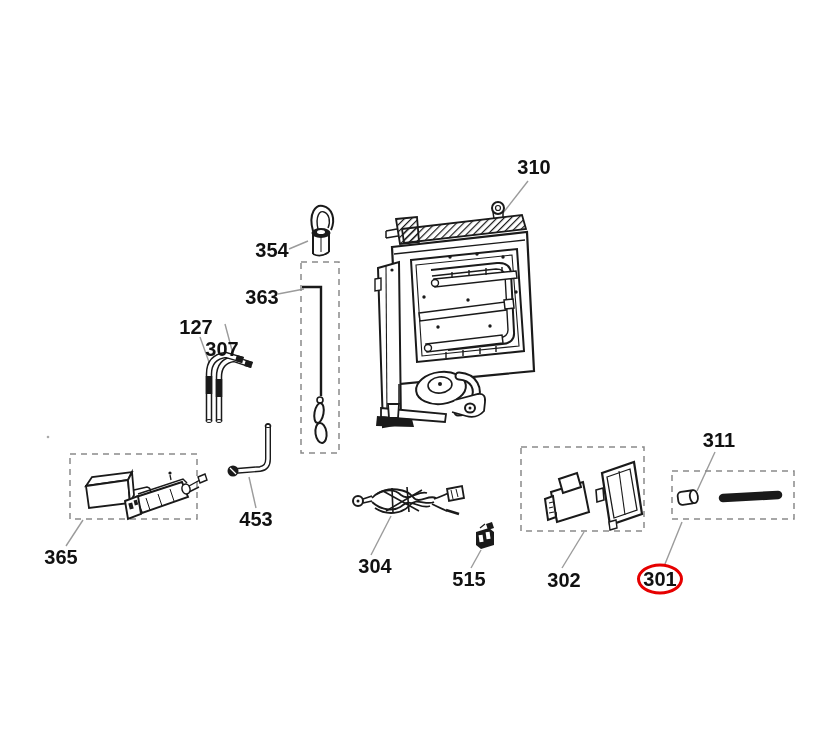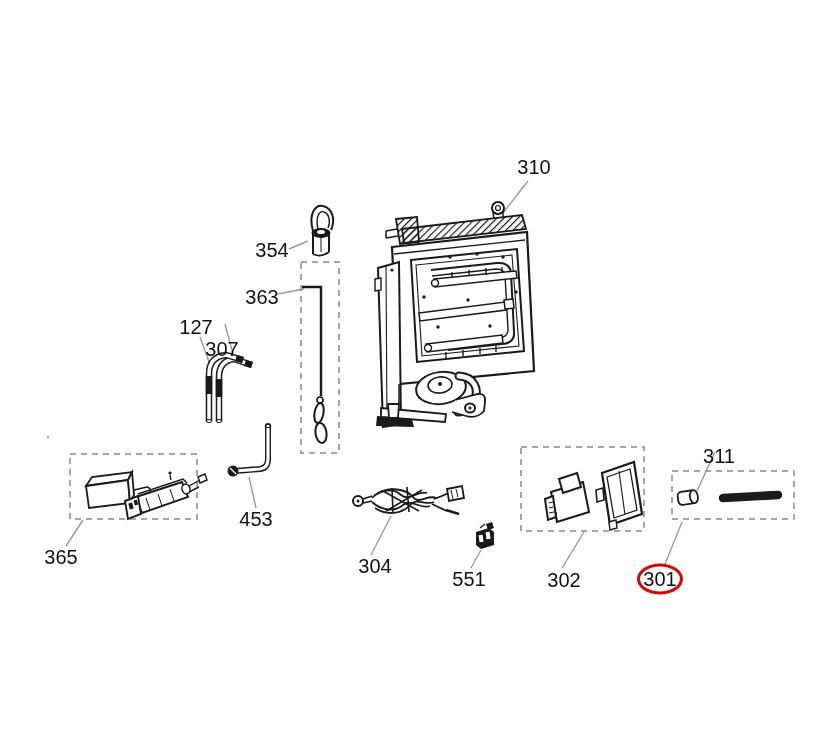--- a/index.html
+++ b/index.html
@@ -9,21 +9,21 @@
   html,body { margin:0; padding:0; }
   .stage {
     position:relative; width:840px; height:750px;
     background:var(--canvas-bg);
     font-family:"Liberation Sans", sans-serif;
     overflow:hidden;
   }
   .stage svg { position:absolute; left:0; top:0; }
   .part-label {
     position:absolute; transform:translate(-50%,-50%);
-    font-weight:normal; font-size:20px; line-height:1;
+    font-weight:bold; font-size:20px; line-height:1;
     color:var(--label-color); white-space:nowrap; cursor:pointer;
     user-select:none;
   }
   .highlight-ring {
     position:absolute; width:46px; height:31px; box-sizing:border-box;
     border:3px solid var(--highlight-color); border-radius:50%;
     transform:translate(-50%,-50%); pointer-events:none;
   }
   
   .ln  { fill:none; stroke:var(--line-color); }
@@ -228,24 +228,24 @@
     </g>
     <g>
       <line x1="723" y1="498" x2="778" y2="495" class="ln" stroke-width="8.5" stroke-linecap="round"></line>
     </g>
   </svg>
 
   <div class="highlight-ring" style="left:660px; top:579px;"></div>
 
   <div class="part-label" style="left:660px; top:579px;">301</div>
   <div class="part-label" style="left:564px; top:580px;">302</div>
-  <div class="part-label" style="left:469px; top:579px;">551</div>
+  <div class="part-label" style="left:469px; top:579px;">515</div>
   <div class="part-label" style="left:375px; top:566px;">304</div>
   <div class="part-label" style="left:61px;  top:557px;">365</div>
   <div class="part-label" style="left:196px; top:327px;">127</div>
   <div class="part-label" style="left:222px; top:313px;margin-top:36px;">307</div>
   <div class="part-label" style="left:262px; top:297px;">363</div>
   <div class="part-label" style="left:272px; top:250px;">354</div>
   <div class="part-label" style="left:534px; top:167px;">310</div>
-  <div class="part-label" style="left:719px; top:440px;margin-top:16px;">311</div>
+  <div class="part-label" style="left:719px; top:440px;">311</div>
   <div class="part-label" style="left:256px; top:519px;">453</div>
 
 </div>
 
 </body></html>

